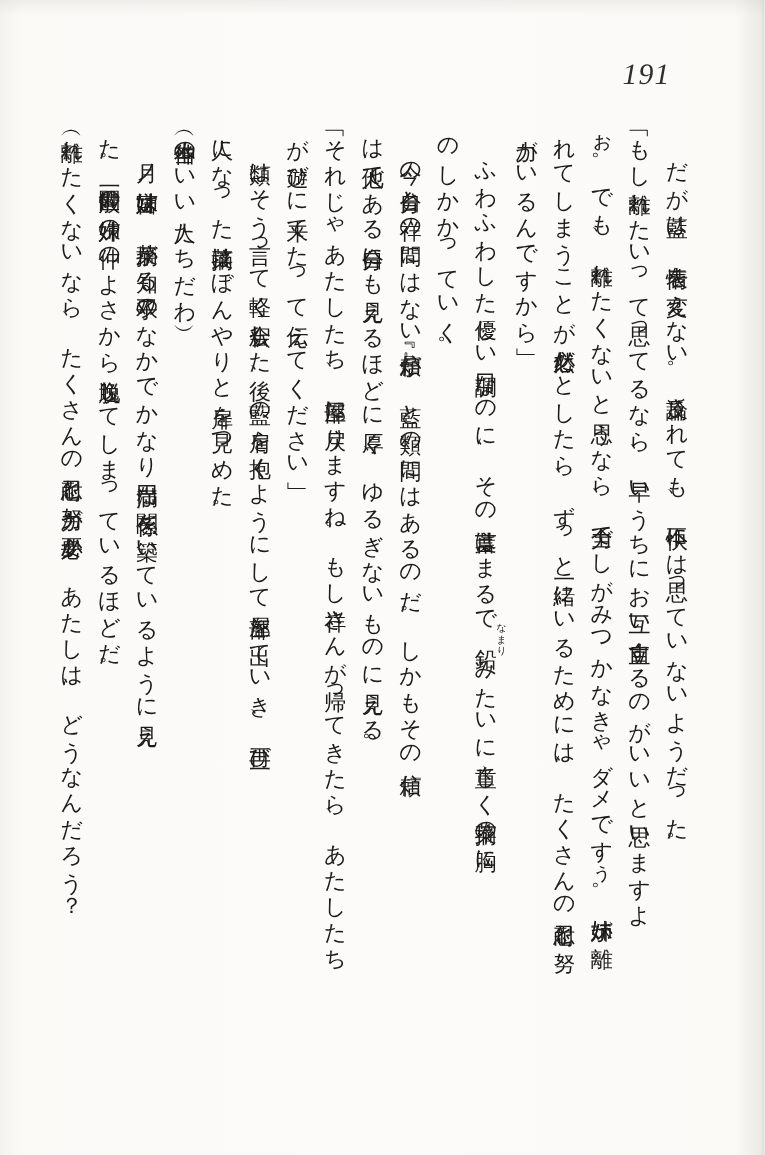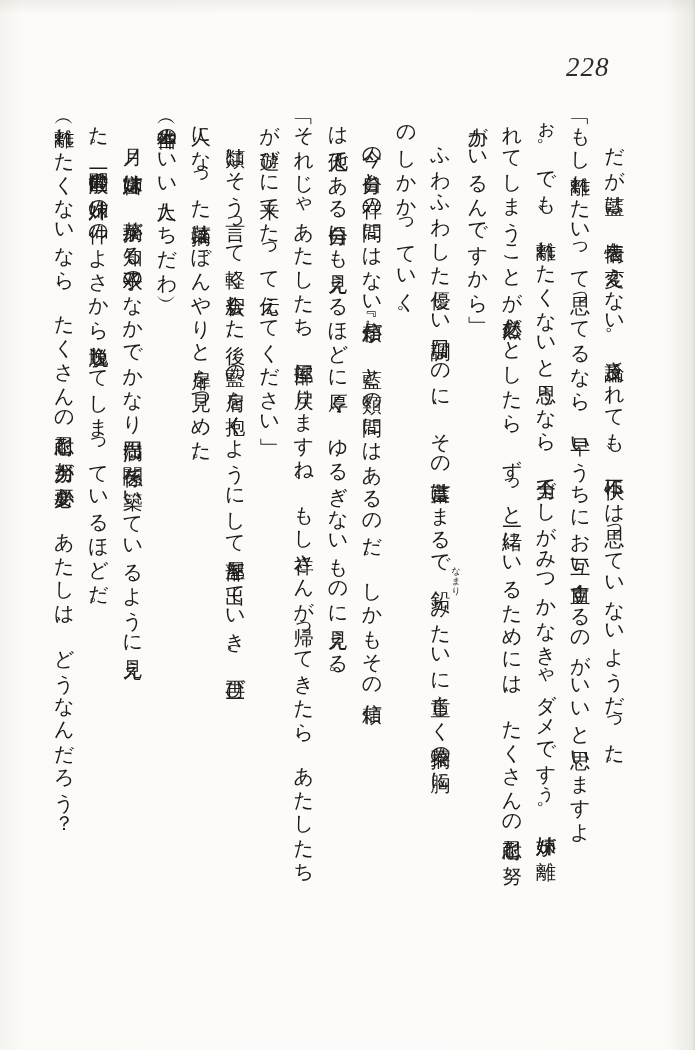--- a/index.html
+++ b/index.html
@@ -67,21 +67,21 @@
     font-size: 9px;
     letter-spacing: 0;
     color: #1d1c1a;
   }
 </style>
 </head>
 <body>
 
 <div class="page">
 
-  <div class="page-number">228</div>
+  <div class="page-number">191</div>
 
   <div class="text-block">
 
     <p class="line indent">だが藍は、表情を変えない。反論されても、不快には思っていないようだった。</p>
 
     <p class="line">「もし離れたいって思ってるなら、早いうちにお互い自立するのがいいと思いますよ</p>
 
     <p class="line">ぉ。でも、離れたくないと思うなら、全力でしがみつかなきゃダメですぅ。姉妹が離</p>
 
     <p class="line">れてしまうことが必然だとしたら、ずっと一緒にいるためには、たくさんの忍耐と努</p>

